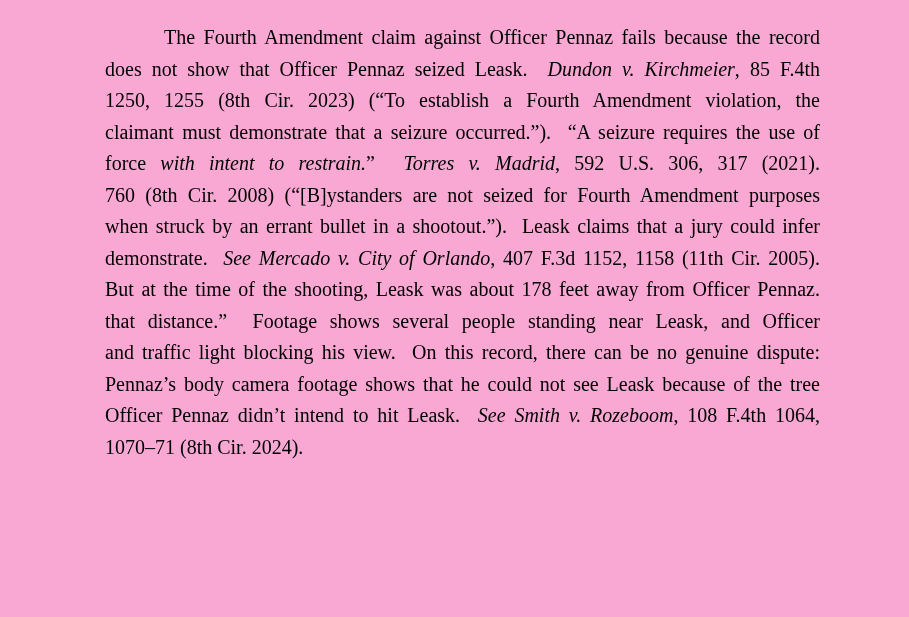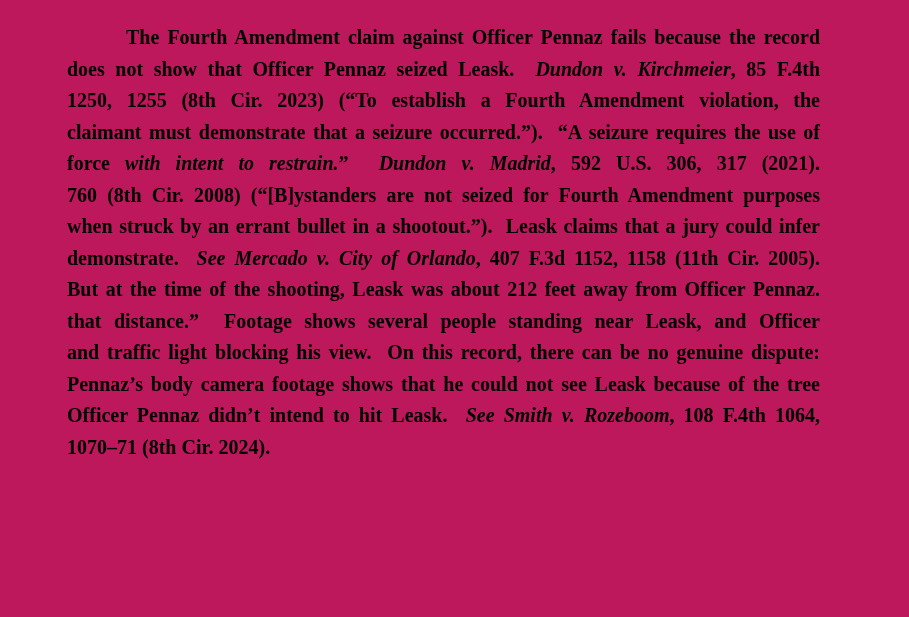--- a/index.html
+++ b/index.html
@@ -9,23 +9,22 @@
   }
   body {
     width: 909px;
     height: 617px;
     overflow: hidden;
   }
   .page {
     box-sizing: border-box;
     width: 909px;
     height: 617px;
-    padding: 22px 89px 0 67px;
-    background: #be185d;
-    font-weight: bold;
+    padding: 22px 89px 0 105px;
+    background: #f9a8d4;
   }
   .paragraph {
     font-family: "Liberation Serif", "DejaVu Serif", serif;
     font-size: 20px;
     color: #000000;
   }
   .ln {
     line-height: 31.5px;
     height: 31.5px;
     overflow: hidden;
@@ -56,24 +55,24 @@
 </style>
 </head>
 <body>
 
 <div class="page">
   <div class="paragraph" id="paragraph">
       <div class="ln indent"><span class="rm">The Fourth Amendment claim against Officer Pennaz fails because the record</span></div>
       <div class="ln"><span class="rm">does not show that Officer Pennaz seized Leask.  </span><span class="it">Dundon v. Kirchmeier</span><span class="rm">, 85 F.4th</span></div>
       <div class="ln"><span class="rm">1250, 1255 (8th Cir. 2023) (“To establish a Fourth Amendment violation, the</span></div>
       <div class="ln"><span class="rm">claimant must demonstrate that a seizure occurred.”).  “A seizure requires the use of</span></div>
-      <div class="ln"><span class="rm">force </span><span class="it">with intent to restrain.</span><span class="rm">”  </span><span class="it">Dundon v. Madrid</span><span class="rm">, 592 U.S. 306, 317 (2021).</span></div>
+      <div class="ln"><span class="rm">force </span><span class="it">with intent to restrain.</span><span class="rm">”  </span><span class="it">Torres v. Madrid</span><span class="rm">, 592 U.S. 306, 317 (2021).</span></div>
       <div class="ln"><span class="rm">760 (8th Cir. 2008) (“[B]ystanders are not seized for Fourth Amendment purposes</span></div>
       <div class="ln"><span class="rm">when struck by an errant bullet in a shootout.”).  Leask claims that a jury could infer</span></div>
       <div class="ln"><span class="rm">demonstrate.  </span><span class="it">See Mercado v. City of Orlando</span><span class="rm">, 407 F.3d 1152, 1158 (11th Cir. 2005).</span></div>
-      <div class="ln"><span class="rm">But at the time of the shooting, Leask was about 212 feet away from Officer Pennaz.</span></div>
+      <div class="ln"><span class="rm">But at the time of the shooting, Leask was about 178 feet away from Officer Pennaz.</span></div>
       <div class="ln"><span class="rm">that distance.”  Footage shows several people standing near Leask, and Officer</span></div>
       <div class="ln"><span class="rm">and traffic light blocking his view.  On this record, there can be no genuine dispute:</span></div>
       <div class="ln"><span class="rm">Pennaz’s body camera footage shows that he could not see Leask because of the tree</span></div>
       <div class="ln"><span class="rm">Officer Pennaz didn’t intend to hit Leask.  </span><span class="it">See Smith v. Rozeboom</span><span class="rm">, 108 F.4th 1064,</span></div>
       <div class="ln last"><span class="rm">1070–71 (8th Cir. 2024).</span></div>
     </div>
 </div>
 
 </body></html>

